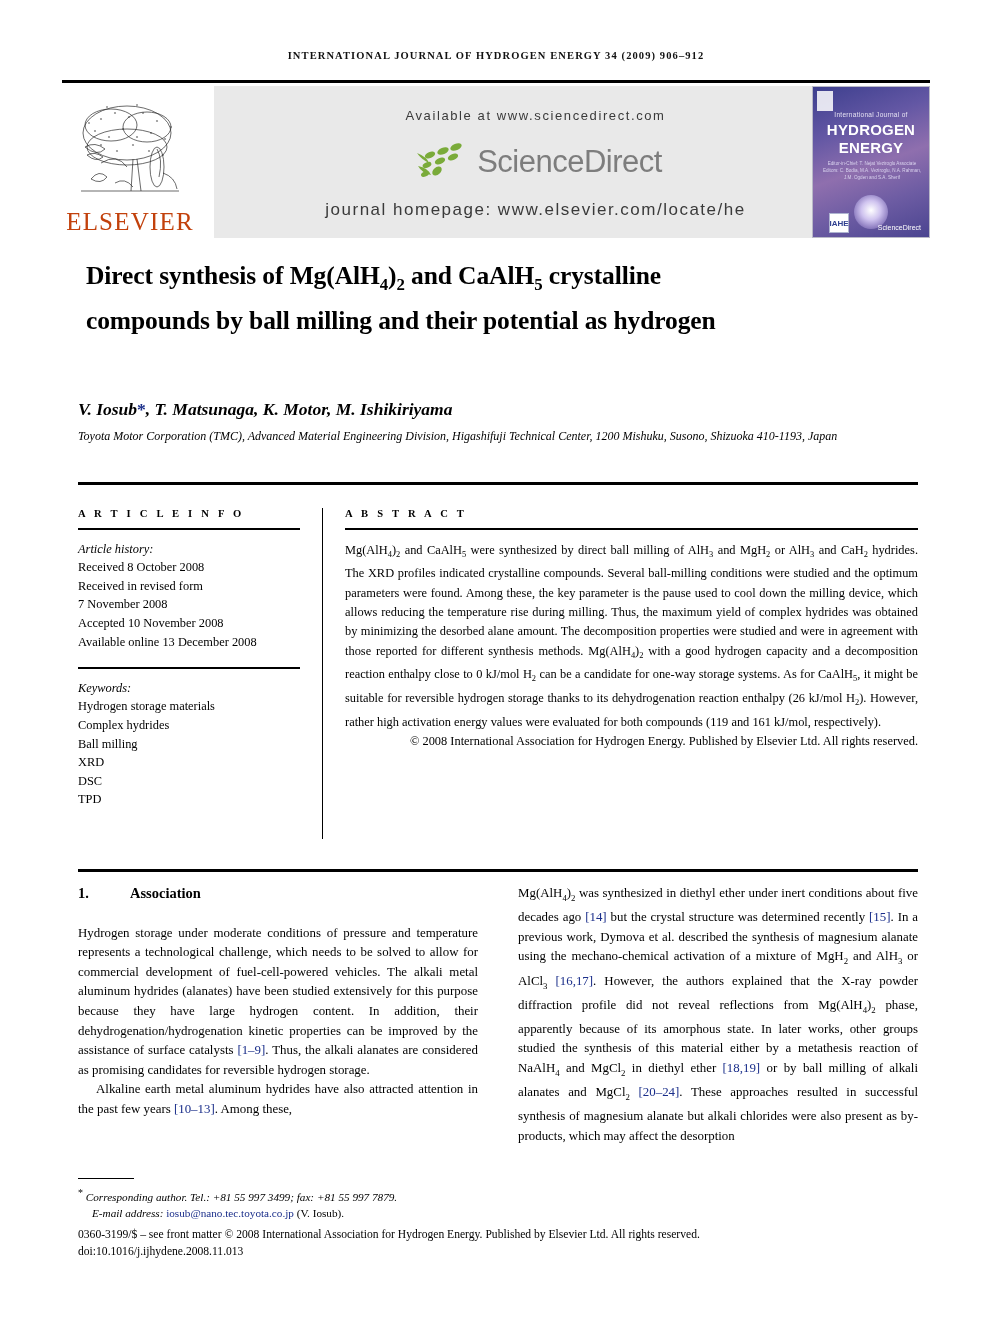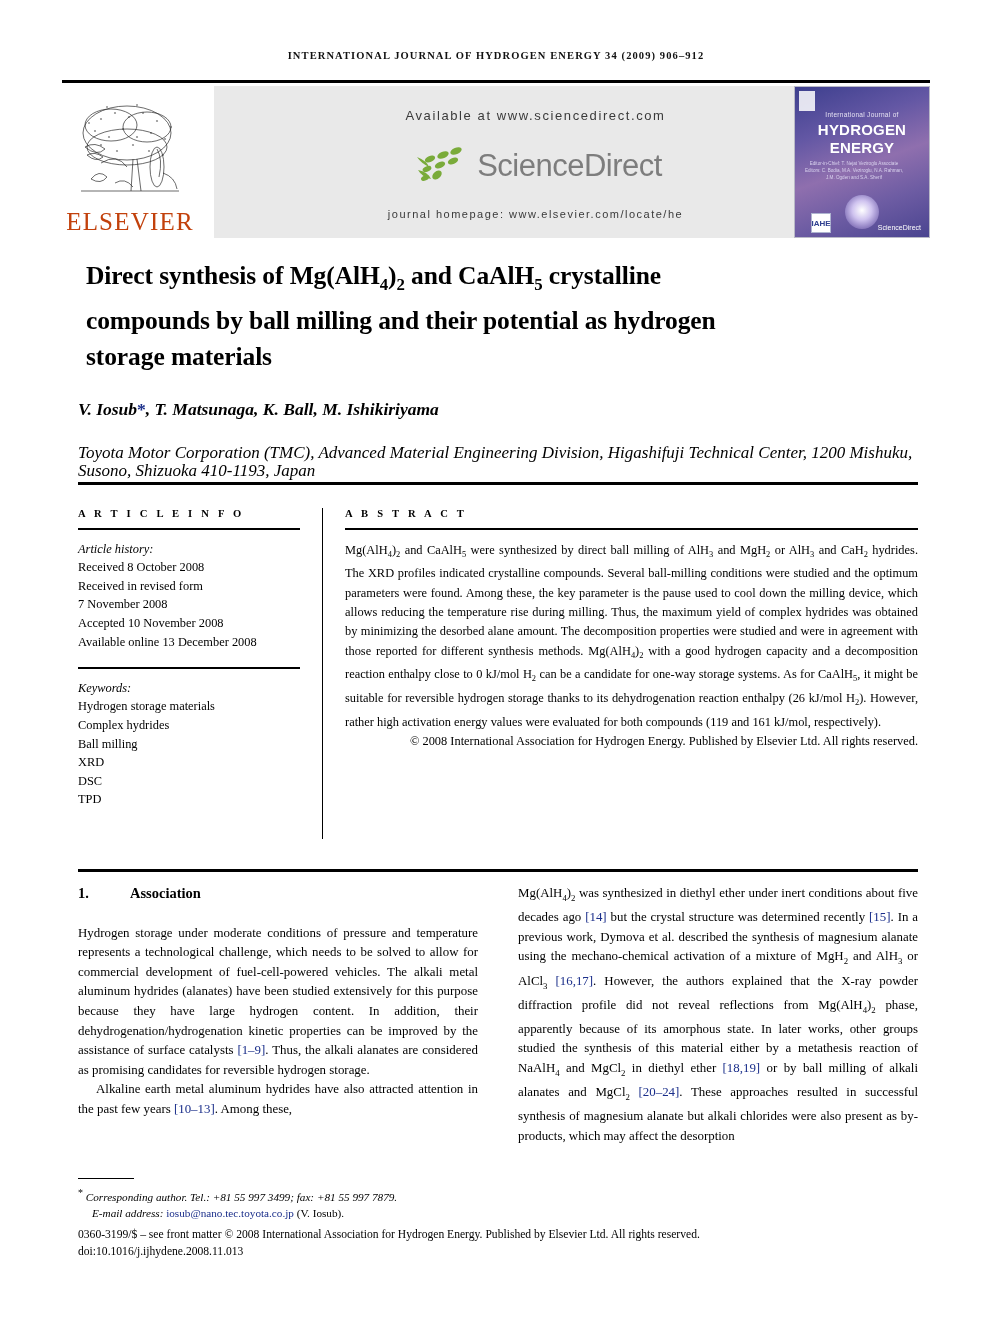--- a/index.html
+++ b/index.html
@@ -87,28 +87,28 @@
     display: flex; align-items: center; gap: 4px;
   }
   .sd-logo-text {
     font-family: "Liberation Sans", sans-serif;
     font-size: 31px;
     color: #7d7d7d;
     letter-spacing: -0.5px;
   }
   .sd-homepage {
     font-family: "Liberation Sans", sans-serif;
-    font-size: 11px;
+    font-size: 17px;
     letter-spacing: 1.5px;
     color: #3a3a3a;
   }
   .cover-box {
     position: absolute;
     right: 0; top: 0;
-    width: 136px; height: 152px;
+    width: 118px; height: 152px;
     border: 1px solid #b9b9c7;
     box-sizing: border-box;
     overflow: hidden;
     background: #6b5f9e;
   }
   .cover-inner { position:absolute; left:0; top:0; width:100%; height:100%; }
   .cover-top-text {
     position: absolute; left: 0; top: 24px; width: 100%;
     text-align: center; color: #e7e3f3;
     font-family: "Liberation Sans", sans-serif;
@@ -170,24 +170,24 @@
   .authors {
     position: absolute;
     left: 78px; top: 399px; width: 840px;
     font-family: "Liberation Serif", serif;
     font-weight: bold; font-style: italic;
     font-size: 17.5px;
   }
   .authors .star { color:#1a2e8a; font-style:normal; }
   .affil {
     position: absolute;
-    left: 78px; top: 444px; width: 840px;
+    left: 78px; top: 427px; width: 840px;
     font-family: "Liberation Serif", serif;
     font-style: italic;
-    font-size: 17px;
+    font-size: 12px;
     line-height: 18px;
   }
 
   
   .sec-head {
     font-family: "Liberation Serif", serif;
     font-weight: bold;
     font-size: 10.6px;
     letter-spacing: 3.2px;
   }
@@ -371,24 +371,23 @@
       <div class="cover-eds">Editor-in-Chief: T. Nejat Veziroglu    Associate Editors: C. Bodia, M.A. Veziroglu, N.A. Rahman, J.M. Ogden and S.A. Sherif</div>
       <div class="cover-orb"></div>
       <div class="cover-badge">IAHE</div>
       <div class="cover-sd">ScienceDirect</div>
     </div>
   </div>
 
   <div class="title">
     <span><span>Direct synthesis of Mg(AlH</span><sub>4</sub><span>)</span><sub>2</sub><span> and CaAlH</span><sub>5</sub><span> crystalline</span></span><br>
     <span>compounds by ball milling and their potential as hydrogen</span><br>
-    <span>storage materials</span>
-  </div>
-
-  <div class="authors"><span>V. Iosub</span><span class="star">*</span><span>, T. Matsunaga, K. Ball, M. Ishikiriyama</span></div>
+  </div>
+
+  <div class="authors"><span>V. Iosub</span><span class="star">*</span><span>, T. Matsunaga, K. Motor, M. Ishikiriyama</span></div>
 
   <div class="affil">Toyota Motor Corporation (TMC), Advanced Material Engineering Division, Higashifuji Technical Center, 1200 Mishuku, Susono, Shizuoka 410-1193, Japan</div>
 
   <div class="rule-thick" style="top:482px;left:78px;width:840px;"></div>
 
   <div class="info-col">
     <div class="sec-head">A R T I C L E   I N F O</div>
     <div class="hair"></div>
     <div class="info-block">
       <div class="lbl">Article history:</div>

